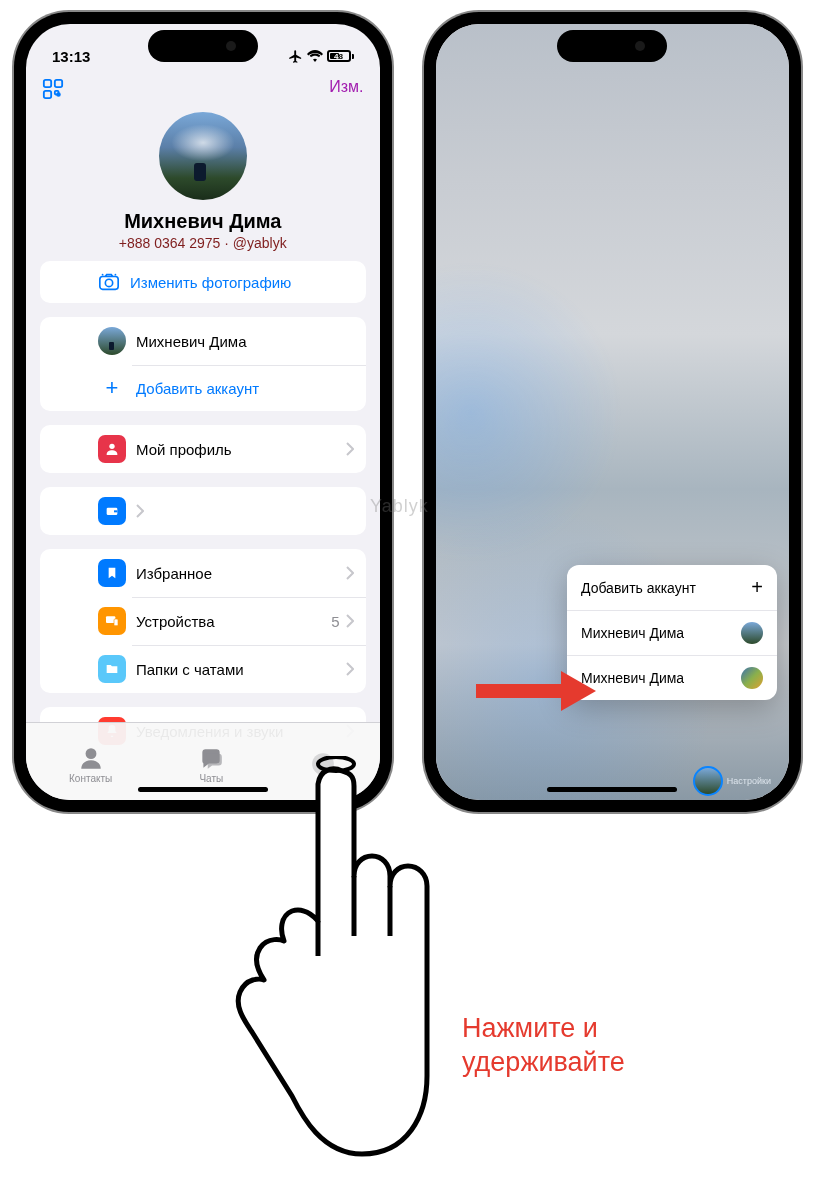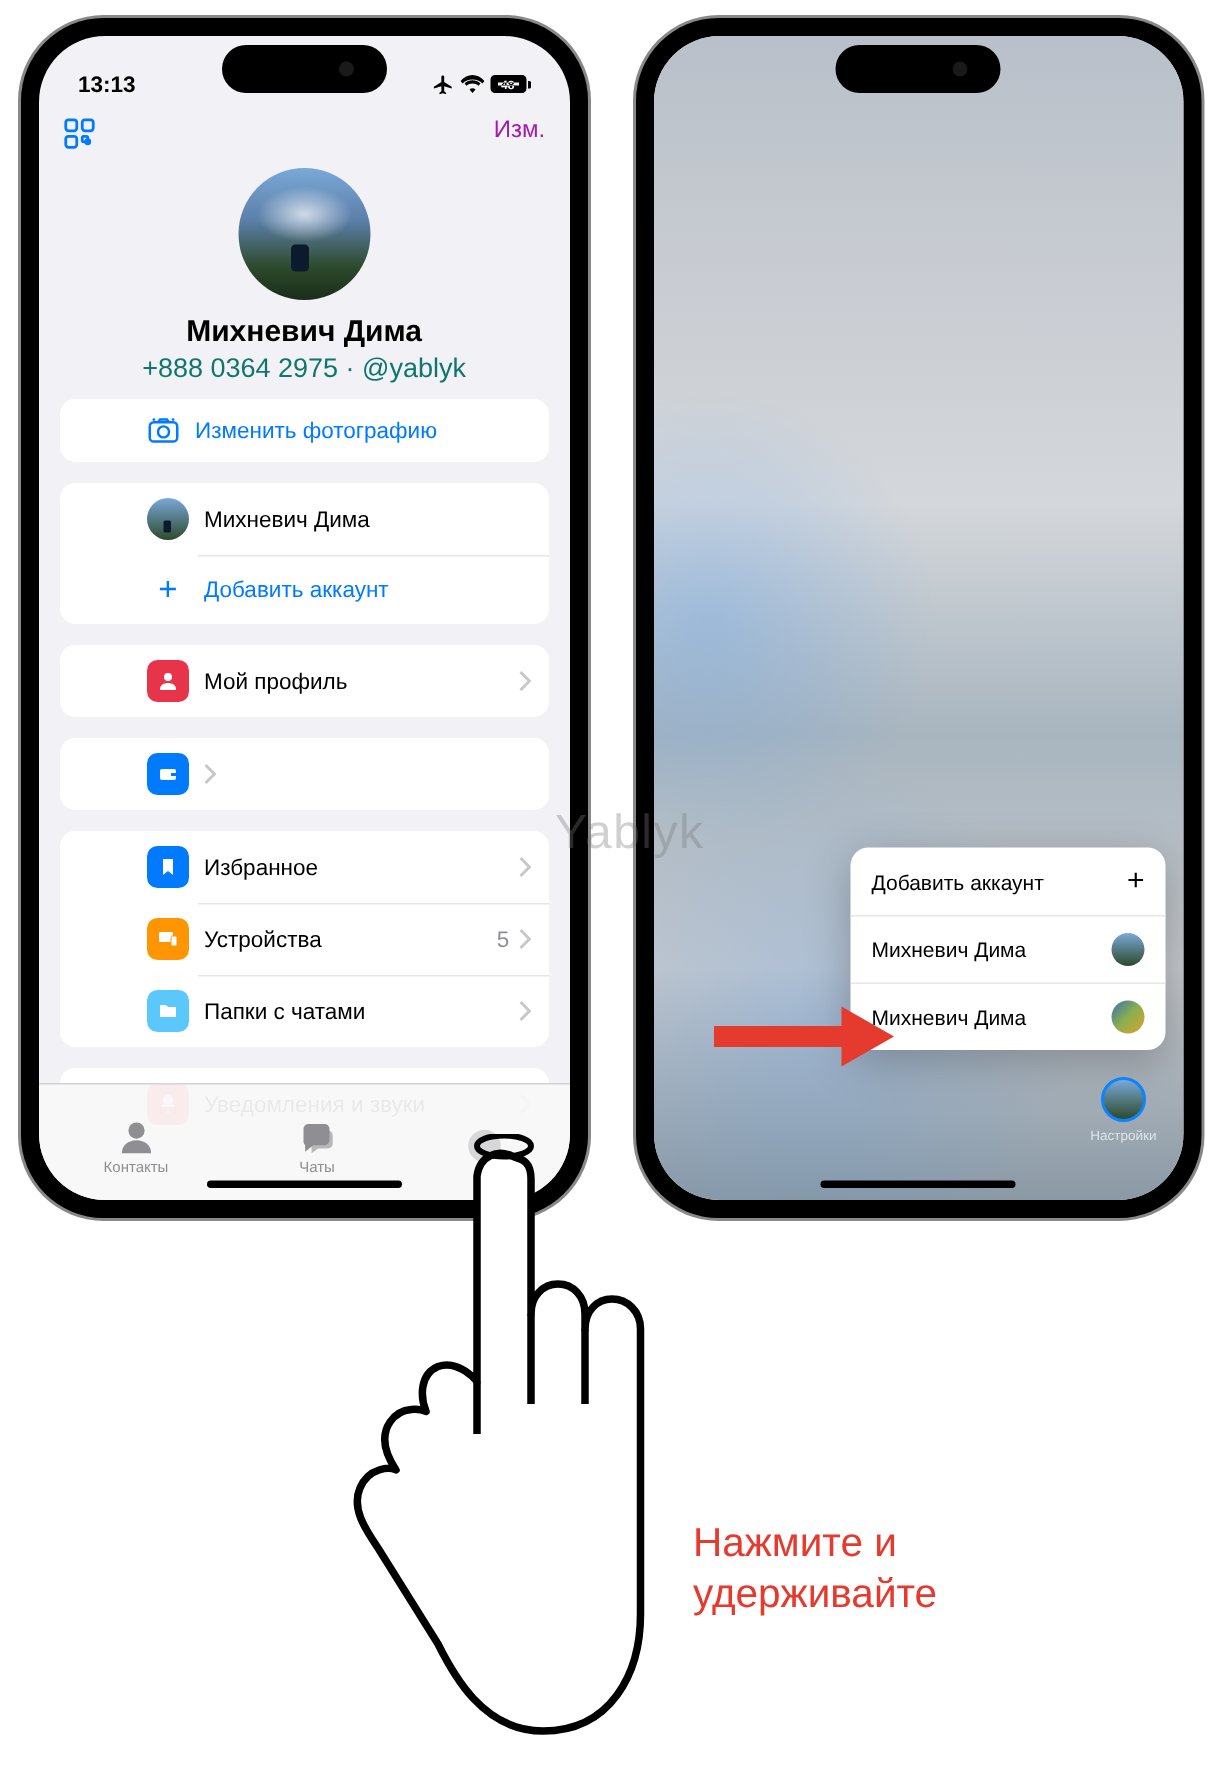--- a/index.html
+++ b/index.html
@@ -9,37 +9,37 @@
   .phone { width: 380px; height: 800px; background: #000; border-radius: 55px; padding: 12px; position: relative; box-shadow: 0 0 0 2px #888; }
   .phone-screen { width: 100%; height: 100%; border-radius: 44px; background: #f2f1f6; overflow: hidden; position: relative; }
   .notch { position: absolute; top: 18px; left: 50%; transform: translateX(-50%); width: 110px; height: 32px; background: #000; border-radius: 18px; z-index: 50; }
   .notch::after { content:""; position:absolute; right:22px; top:50%; transform:translateY(-50%); width:10px; height:10px; background:#1a1a1a; border-radius:50%; }
 
   
   .status-bar { height: 54px; display: flex; justify-content: space-between; align-items: center; padding: 10px 26px 0; font-size: 15px; font-weight: 600; color: #000; }
   .status-right { display:flex; align-items:center; gap:4px; }
   .status-right svg { display:block; }
   .battery { display:flex; align-items:center; gap:1px; }
-  .battery-body { width:24px; height:12px; border:5px solid #000000; border-radius:3px; position:relative; display:flex; align-items:center; justify-content:center; font-size:8px; font-weight:700; }
+  .battery-body { width:24px; height:12px; border:2px solid #000000; border-radius:3px; position:relative; display:flex; align-items:center; justify-content:center; font-size:8px; font-weight:700; }
   .battery-fill { position:absolute; left:1px; top:1px; bottom:1px; width:48%; background:#000; border-radius:1px; }
   .battery-tip { width:2px; height:5px; background:#000; border-radius:0 1px 1px 0; }
   .battery-txt { position:relative; color:#fff; mix-blend-mode:difference; font-size:8px; }
 
   
   .header-row { display:flex; justify-content:space-between; padding: 0 16px 8px; }
   .qr-icon { width:22px; height:22px; }
   .edit-link { color:#a21caf; font-size:16px; }
 
   
   .profile { text-align:center; padding: 4px 0 10px; }
   .avatar-lg { width:88px; height:88px; border-radius:50%; margin:0 auto 10px; background: linear-gradient(180deg,#7aa8d8 0%, #5b7fa8 40%, #2d4a2b 75%, #1a2d1a 100%); position:relative; overflow:hidden; }
   .avatar-lg::before{content:"";position:absolute;inset:0;background:radial-gradient(ellipse 60% 35% at 50% 35%, rgba(255,255,255,.7), transparent 60%);}
   .avatar-lg::after{content:"";position:absolute;left:40%;top:58%;width:12px;height:18px;background:#0c1a2e;border-radius:3px;}
   .profile-name { font-size:20px; font-weight:600; color:#000; }
-  .profile-sub { font-size:18px; color:#0f766e; margin-top:2px; }
+  .profile-sub { font-size:14px; color:#7f1d1d; margin-top:2px; }
 
   
   .content { padding: 0 14px; }
   .group { background:#fff; border-radius:10px; margin-bottom:14px; overflow:hidden;padding-left:46px; }
   .row { display:flex; align-items:center; padding:10px 12px; min-height:42px; font-size:15px; color:#000; position:relative; }
   .row + .row::before { content:""; position:absolute; top:0; left:46px; right:0; height:1px; background:#e5e5ea; }
   .row-icon { width:28px; height:28px; border-radius:7px; margin-right:10px; display:flex; align-items:center; justify-content:center; flex-shrink:0; }
   .row-icon svg { width:16px; height:16px; }
   .row-label { flex:1; }
   .row-value { color:#8e8e93; font-size:15px; margin-right:6px; }
@@ -61,32 +61,32 @@
   .blur-bg { position:absolute; inset:0; background: linear-gradient(180deg,#b9c0c9 0%, #c8ccd2 20%, #d4d7db 40%, #a8b5bf 60%, #c5c8cc 80%, #8a99a5 100%); filter: blur(0px); }
   .blur-bg::before{content:"";position:absolute;inset:0;background:radial-gradient(circle at 10% 50%, rgba(60,150,255,.25), transparent 30%), radial-gradient(circle at 30% 85%, rgba(60,150,255,.2), transparent 25%);}
 
   .context-menu { position:absolute; right:12px; bottom:100px; width:210px; background:#fff; border-radius:12px; overflow:hidden; box-shadow:0 8px 30px rgba(0,0,0,.25); }
   .cm-row { display:flex; align-items:center; justify-content:space-between; padding:11px 14px; font-size:14px; color:#000; }
   .cm-row + .cm-row { border-top:1px solid #e5e5ea; }
   .cm-avatar { width:22px; height:22px; border-radius:50%; background:linear-gradient(180deg,#7aa8d8,#2d4a2b); }
   .cm-plus { font-size:20px; color:#000; font-weight:300; }
   .cm-avatar.alt { background:linear-gradient(135deg,#3a6fb0,#8ab04c,#e0a030); }
 
-  .tab-settings-active { position:absolute; right:18px; bottom:38px; display:flex; flex-direction:column; align-items:center; gap:4px; }
+  .tab-settings-active { position:absolute; right:18px; bottom:4px; display:flex; flex-direction:row; align-items:center; gap:4px; }
   .tab-settings-active .av { width:30px; height:30px; border-radius:50%; background:linear-gradient(180deg,#7aa8d8,#2d4a2b); border:2px solid #0a84ff; }
   .tab-settings-active .lbl { font-size:9px; color:#dce4ec; }
 
   
   .red-arrow { position:absolute; left:466px; top:666px; }
 
   
   .hand { position:absolute; left:222px; top:756px; width:210px; }
   .instruction { position:absolute; left:462px; top:1012px; font-size:27px; color:#e53a2e; line-height:1.25; }
 
-  .watermark { position:absolute; left:370px; top:536px; font-size:32px; color:rgba(120,120,120,.35); letter-spacing:1px; }
+  .watermark { position:absolute; left:370px; top:496px; font-size:18px; color:rgba(120,120,120,.35); letter-spacing:1px; }
 </style>
 </head>
 <body>
 
 <div class="phones">
 
   <div class="phone">
     <div class="notch"></div>
     <div class="phone-screen">
       <div class="status-bar">

